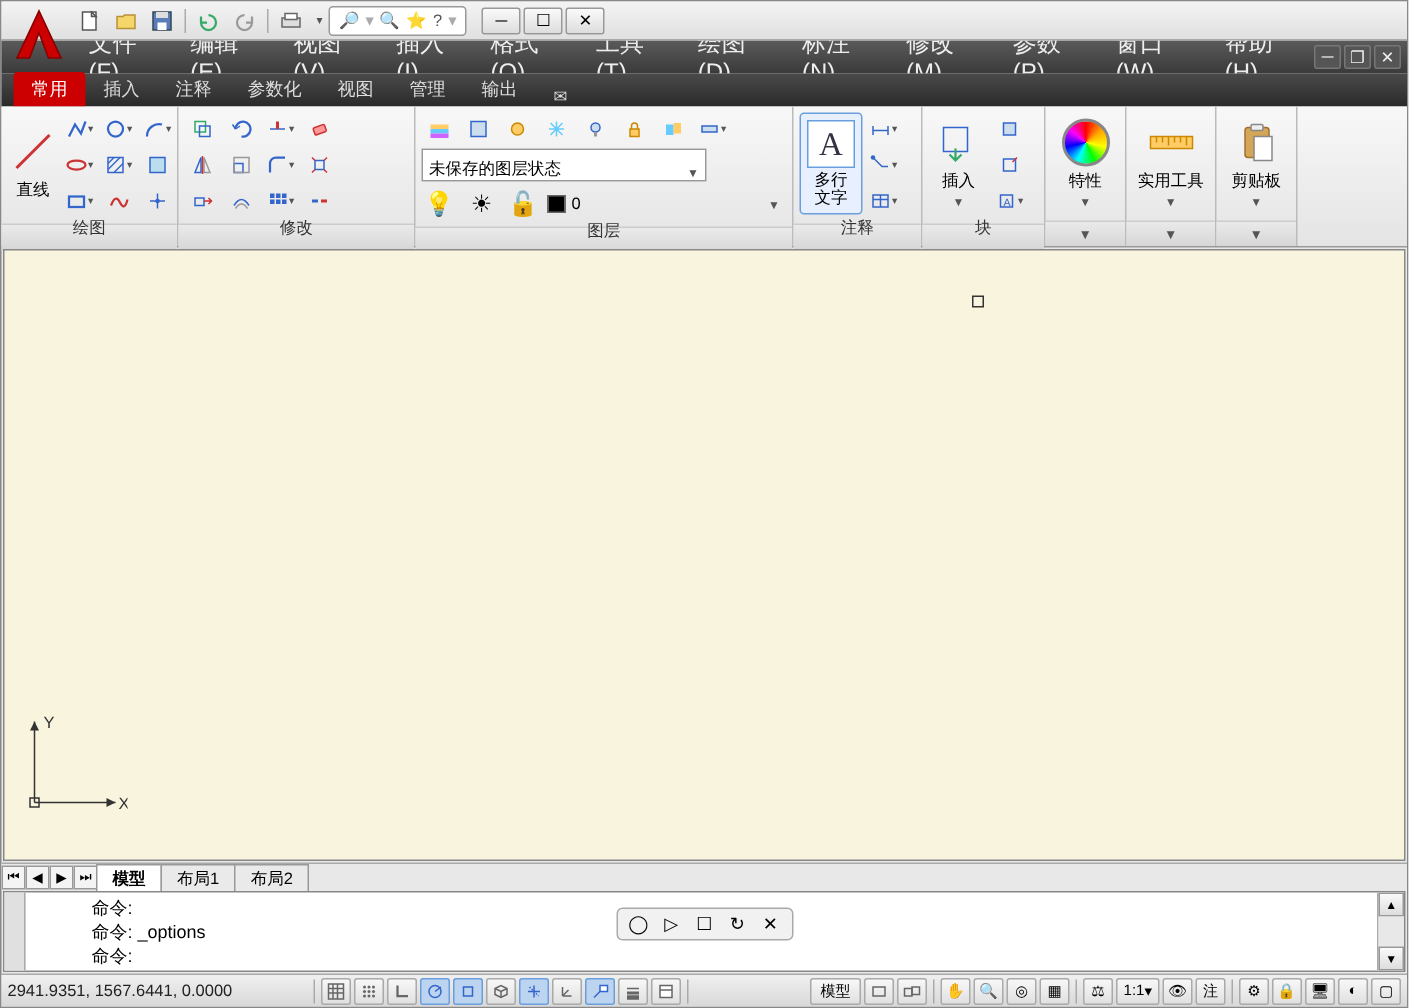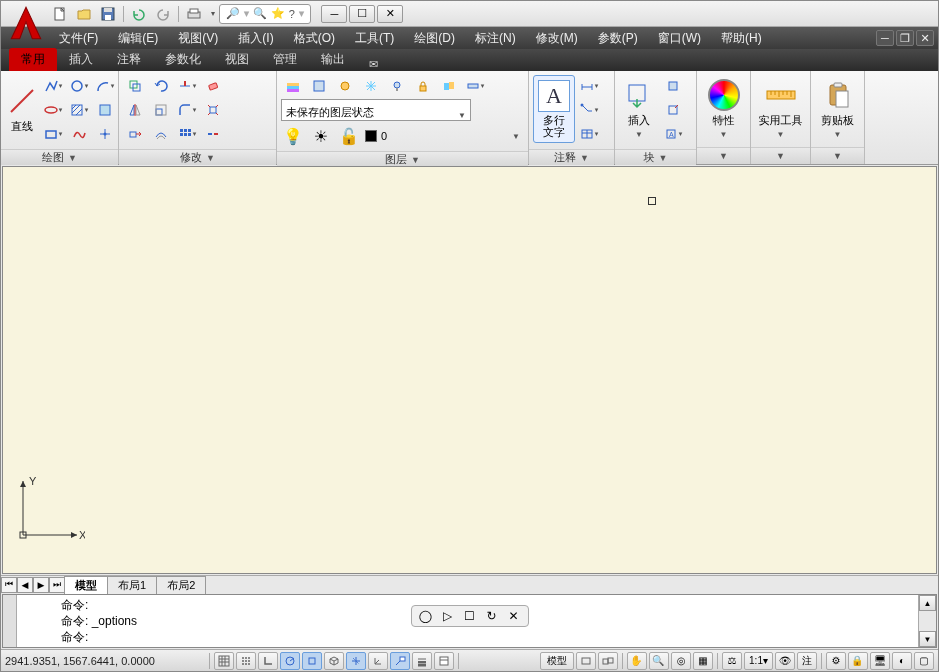--- a/index.html
+++ b/index.html
@@ -14,35 +14,35 @@
 .qat-sep { width: 1px; height: 16px; background: #aaa; margin: 0 2px; }
 .title-center { flex: 1; text-align: center; font-size: 12px; color: #333; display: flex; justify-content: center; gap: 24px; }
 .title-right { display: flex; align-items: center; gap: 2px; margin-right: 4px; }
 .search-group { display: flex; align-items: center; background: #fff; border: 1px solid #999; border-radius: 3px; padding: 0 4px; height: 20px; margin-right: 8px; }
 .search-group span { font-size: 11px; color: #555; padding: 0 2px; }
 .win-controls { display: flex; gap: 2px; }
 .win-btn { width: 26px; height: 18px; border: 1px solid #999; background: linear-gradient(#fafafa,#ddd); display: flex; align-items: center; justify-content: center; font-size: 11px; cursor: pointer; border-radius: 2px; }
 
 
 .menubar { height: 22px; background: linear-gradient(#5a5a5a, #3a3a3a); display: flex; align-items: center; padding-left: 48px; }
-.menu-item { color: #eee; font-size: 12px; padding: 2px 10px; cursor: pointer; }
+.menu-item { color: #eee; font-size: 16px; padding: 2px 10px; cursor: pointer; }
 .menubar-right { margin-left: auto; display: flex; gap: 2px; padding-right: 4px; }
 .menubar-right .win-btn { background: #555; color: #eee; border-color: #777; width: 18px; height: 16px; }
 
 
 .ribbon-tabs { height: 22px; background: linear-gradient(#4a4a4a, #2a2a2a); display: flex; align-items: flex-end; padding-left: 8px; }
 .ribbon-tab { color: #ddd; font-size: 12px; padding: 3px 12px; cursor: pointer; }
-.ribbon-tab.active { background: #c00; color: #000000; border-radius: 3px 3px 0 0; }
+.ribbon-tab.active { background: #c00; color: #ffffff; border-radius: 3px 3px 0 0; }
 .ribbon-help { margin-left: 12px; color: #ddd; font-size: 11px; }
 
 
 .ribbon { height: 94px; background: linear-gradient(#f8f8f8, #e4e4e4); border-bottom: 1px solid #999; display: flex; }
 .panel { border-right: 1px solid #bbb; display: flex; flex-direction: column; }
 .panel-body { flex: 1; display: flex; align-items: flex-start; padding: 4px; gap: 2px; }
-.panel-title { height: 18px; background: linear-gradient(#eaeaea,#d6d6d6); border-top: 1px solid #ccc; font-size: 11px; color: #333; display: flex; align-items: center; justify-content: center; gap: 4px; }
+.panel-title { height: 18px; background: linear-gradient(#eaeaea,#d6d6d6); border-top: 1px solid #ccc; font-size: 11px; color: #333; display: flex; align-items: center; justify-content: center; gap: 4px; flex-direction: column; }
 .panel-title .arrow { font-size: 9px; color: #555; }
 
 .big-btn { display: flex; flex-direction: column; align-items: center; justify-content: center; width: 44px; height: 68px; border: 1px solid transparent; border-radius: 3px; cursor: pointer; font-size: 11px; gap: 2px; }
 .big-btn .icon-box { width: 32px; height: 32px; display: flex; align-items: center; justify-content: center; }
 .big-btn.selected { background: #e8f0ff; border: 1px solid #6a9edc; }
 
 .tool-grid { display: grid; grid-template-columns: repeat(3, 24px); grid-auto-rows: 22px; gap: 2px; }
 .tool-grid.c4 { grid-template-columns: repeat(4, 24px); }
 .small-btn { width: 24px; height: 22px; display: flex; align-items: center; justify-content: center; border: 1px solid transparent; border-radius: 2px; cursor: pointer; }
 .small-btn.dd::after { content: "▾"; font-size: 7px; color: #555; margin-left: 1px; }

